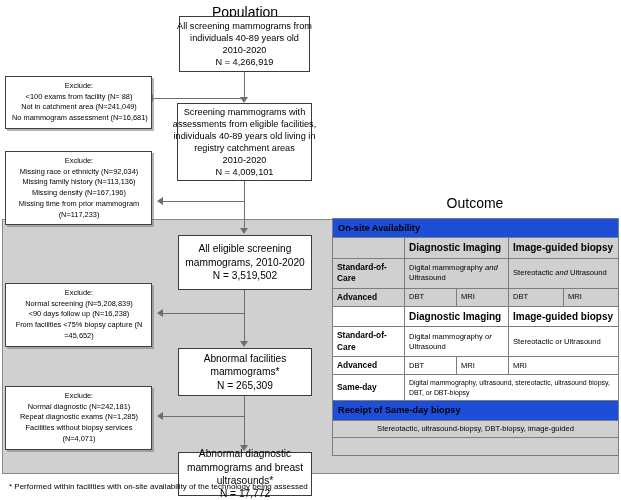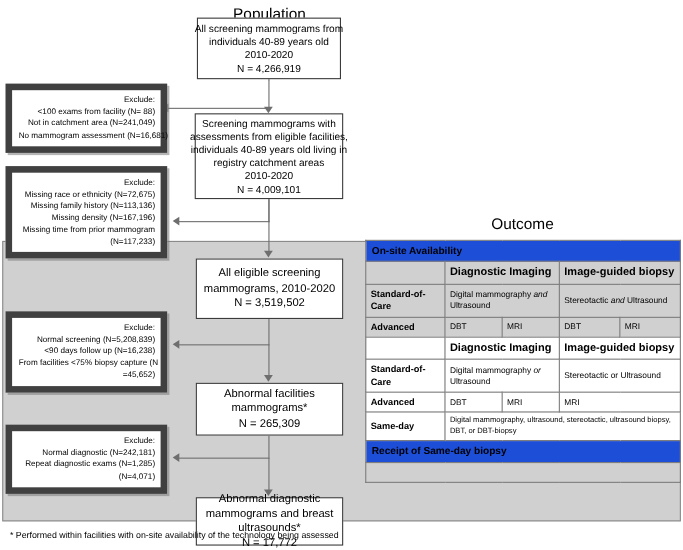--- a/index.html
+++ b/index.html
@@ -41,26 +41,26 @@
     padding: 2px 20px;
   }
   .fc-box .ln { display: block; line-height: 1.32; white-space: nowrap; }
 
   .main-box { font-size: 9.2px; }
   .main-box.big { font-size: 10.2px; }
 
   .ex-box {
     position: absolute;
     background: #ffffff;
-    border: 6px solid #404040;
+    border: 1px solid #404040;
     box-shadow: 2px 2px 0 rgba(120,120,120,0.55);
     padding: 4px 5px 4px 6px;
     font-size: 7.4px;
     line-height: 1.45;
-    text-align: right;
+    text-align: center;
   }
   .ex-box .ln { display: block; white-space: nowrap; }
 
   
   .vline { position: absolute; width: 1px; background: #6e6e6e; }
   .hline { position: absolute; height: 1px; background: #6e6e6e; }
   .arrow-down {
     position: absolute; width: 0; height: 0;
     border-left: 4px solid transparent;
     border-right: 4px solid transparent;
@@ -177,39 +177,40 @@
 
   <div class="ex-box" style="left:5px; top:76px; width:147px;">
     <span class="ln">Exclude:</span>
     <span class="ln">&lt;100 exams from facility (N= 88)</span>
     <span class="ln">Not in catchment area (N=241,049)</span>
     <span class="ln">No mammogram assessment (N=16,681)</span>
   </div>
 
   <div class="ex-box" style="left:5px; top:151px; width:147px;">
     <span class="ln">Exclude:</span>
-    <span class="ln">Missing race or ethnicity (N=72,675)</span>
+    <span class="ln">Missing race or ethnicity (N=92,034)</span>
     <span class="ln">Missing family history (N=113,136)</span>
     <span class="ln">Missing density (N=167,196)</span>
     <span class="ln">Missing time from prior mammogram</span>
     <span class="ln">(N=117,233)</span>
   </div>
 
   <div class="ex-box" style="left:5px; top:283px; width:147px;">
     <span class="ln">Exclude:</span>
     <span class="ln">Normal screening (N=5,208,839)</span>
     <span class="ln">&lt;90 days follow up (N=16,238)</span>
     <span class="ln">From facilities &lt;75% biopsy capture (N</span>
     <span class="ln">=45,652)</span>
   </div>
 
   <div class="ex-box" style="left:5px; top:386px; width:147px;">
     <span class="ln">Exclude:</span>
     <span class="ln">Normal diagnostic (N=242,181)</span>
     <span class="ln">Repeat diagnostic exams (N=1,285)</span>
+    <span class="ln">Facilities without biopsy services</span>
     <span class="ln">(N=4,071)</span>
   </div>
 
   <table id="outcome-table">
     <colgroup>
       <col style="width:72px">
       <col style="width:52px">
       <col style="width:52px">
       <col style="width:55px">
       <col style="width:55px">
@@ -254,20 +255,23 @@
         <td class="white" colspan="2">MRI</td>
       </tr>
       <tr>
         <td class="white rowlbl">Same-day</td>
         <td class="white tiny" colspan="4">Digital mammography, ultrasound, stereotactic, ultrasound biopsy, DBT, or DBT-biopsy</td>
       </tr>
 
       <tr>
         <td class="hdr-band" colspan="5">Receipt of Same-day biopsy</td>
       </tr>
+      <tr>
+        <td class="shade ctr" colspan="5">Stereotactic, ultrasound-biopsy, DBT-biopsy, image-guided</td>
+      </tr>
       <tr class="spacer">
         <td class="shade" colspan="5"></td>
       </tr>
     </tbody>
   </table>
 
   <div class="footnote">* Performed within facilities with on-site availability of the technology being assessed</div>
 
 </div>
 

